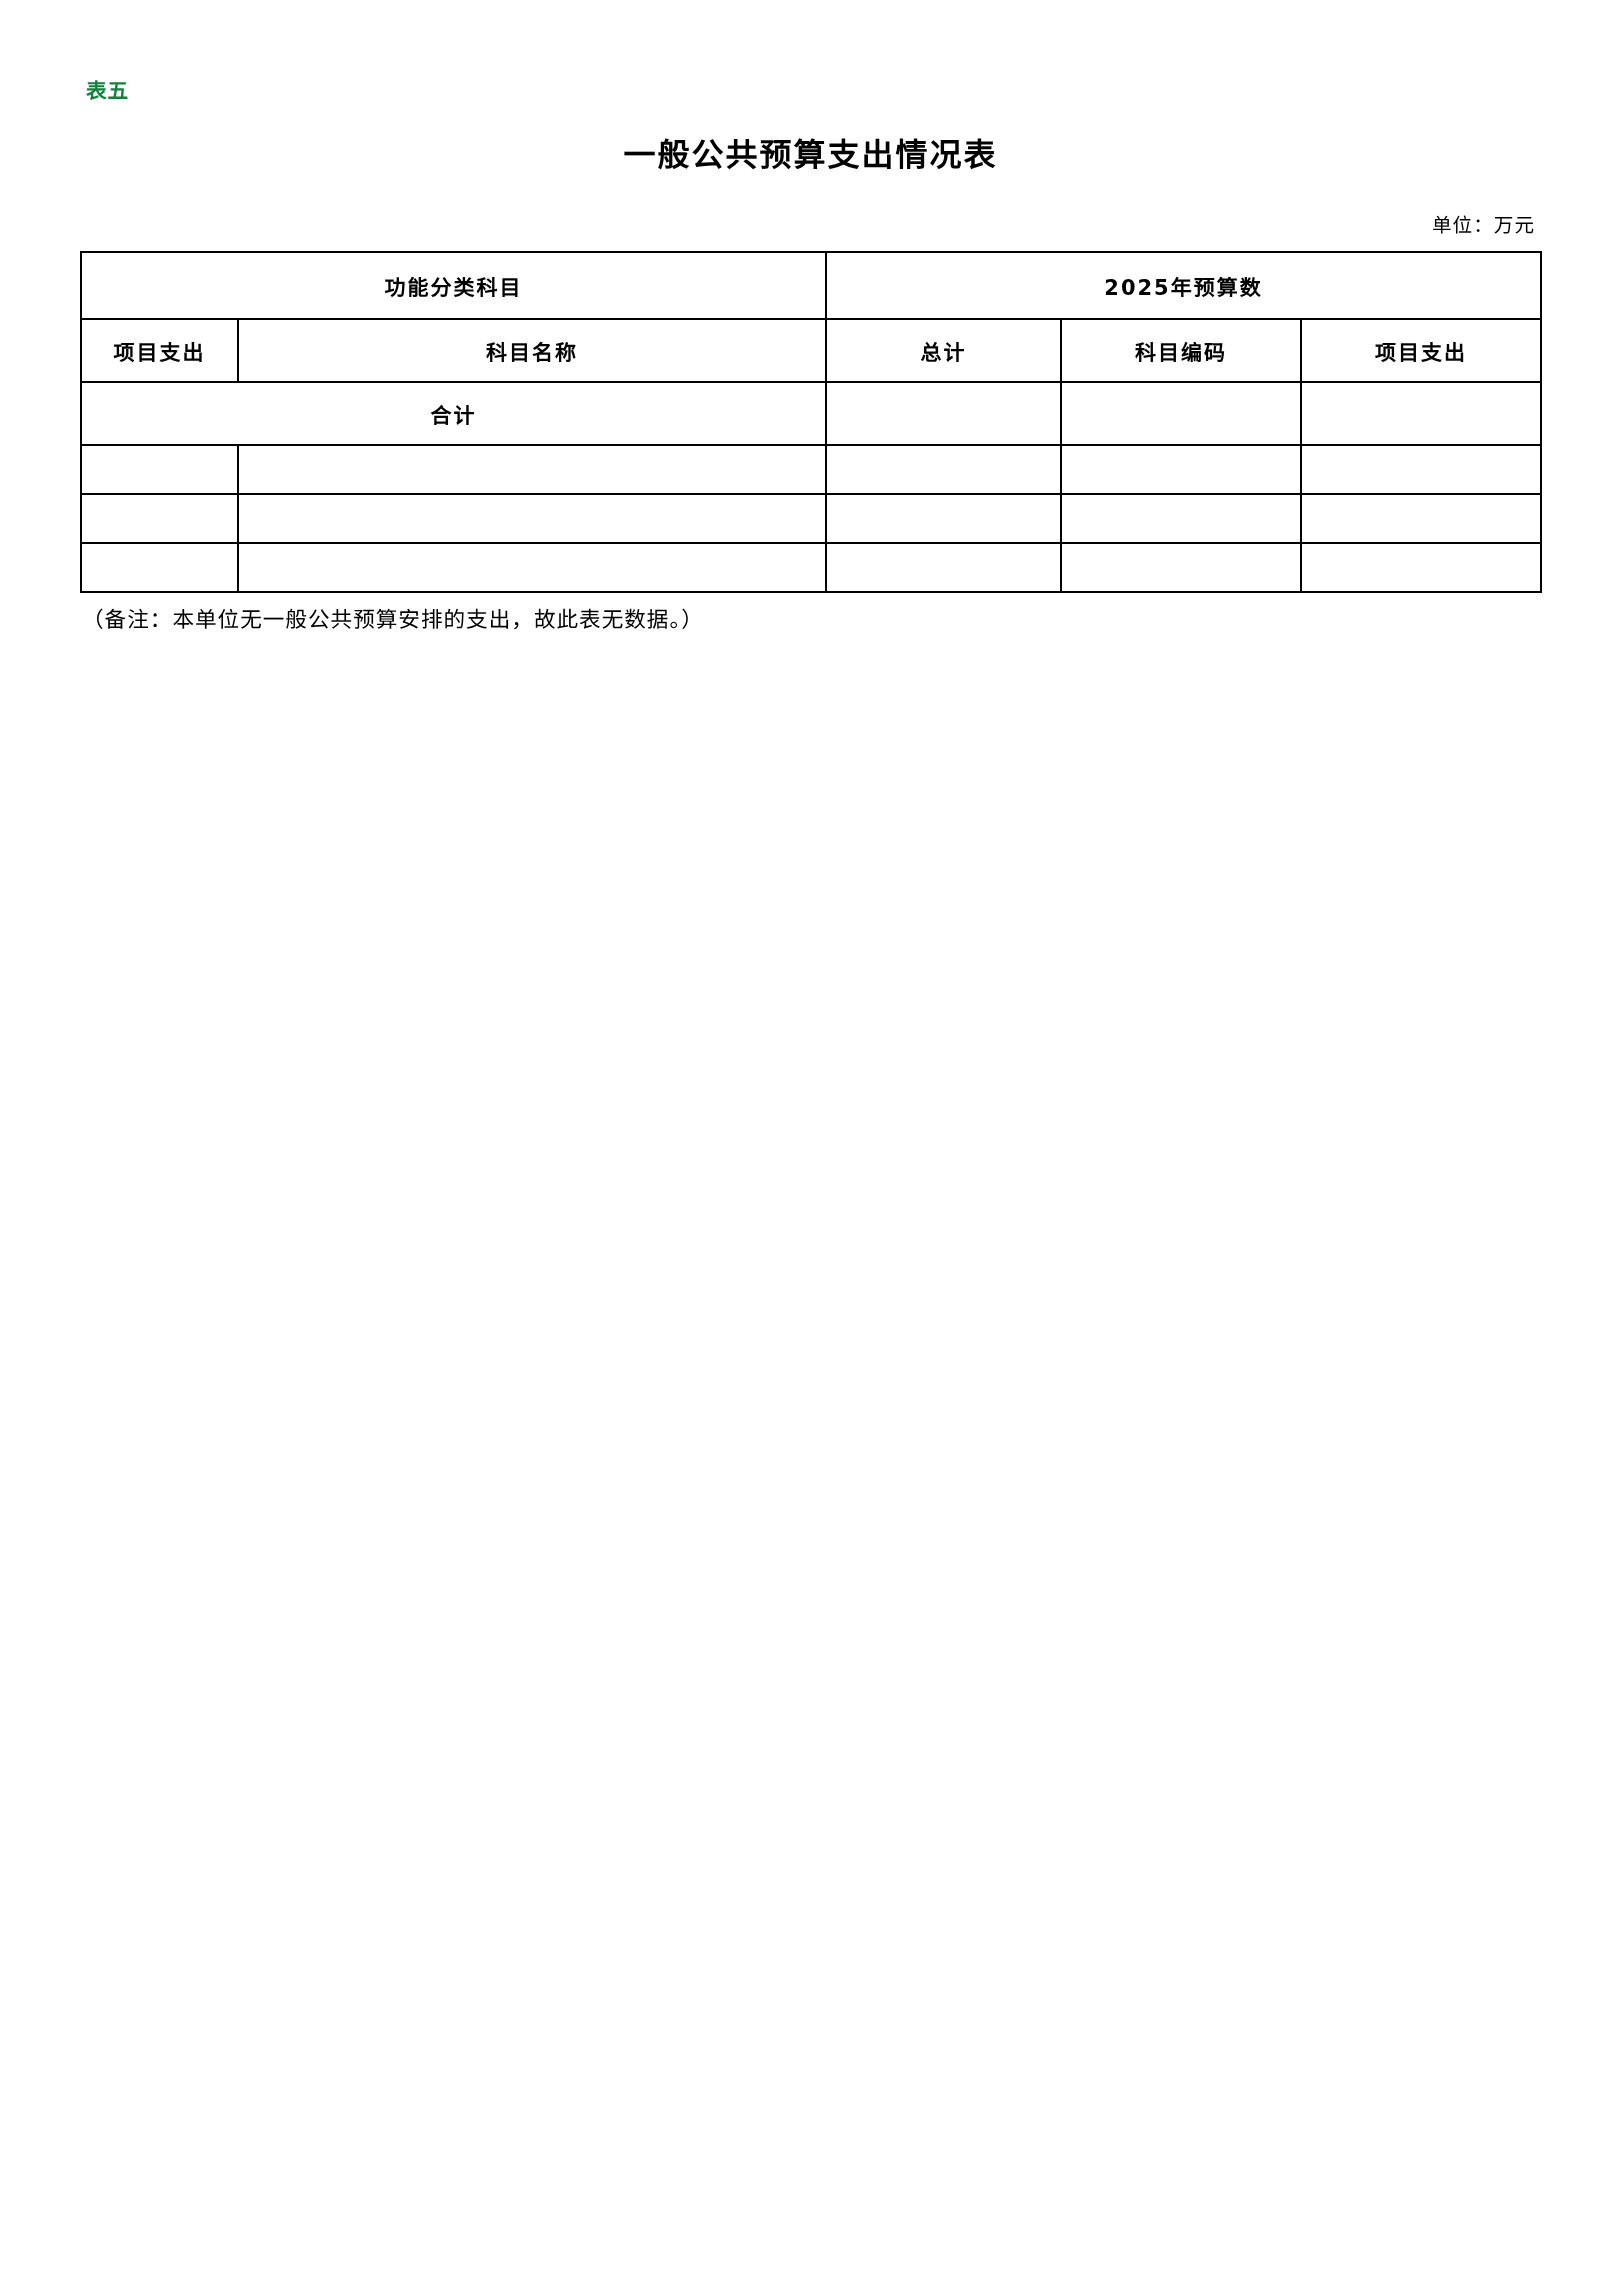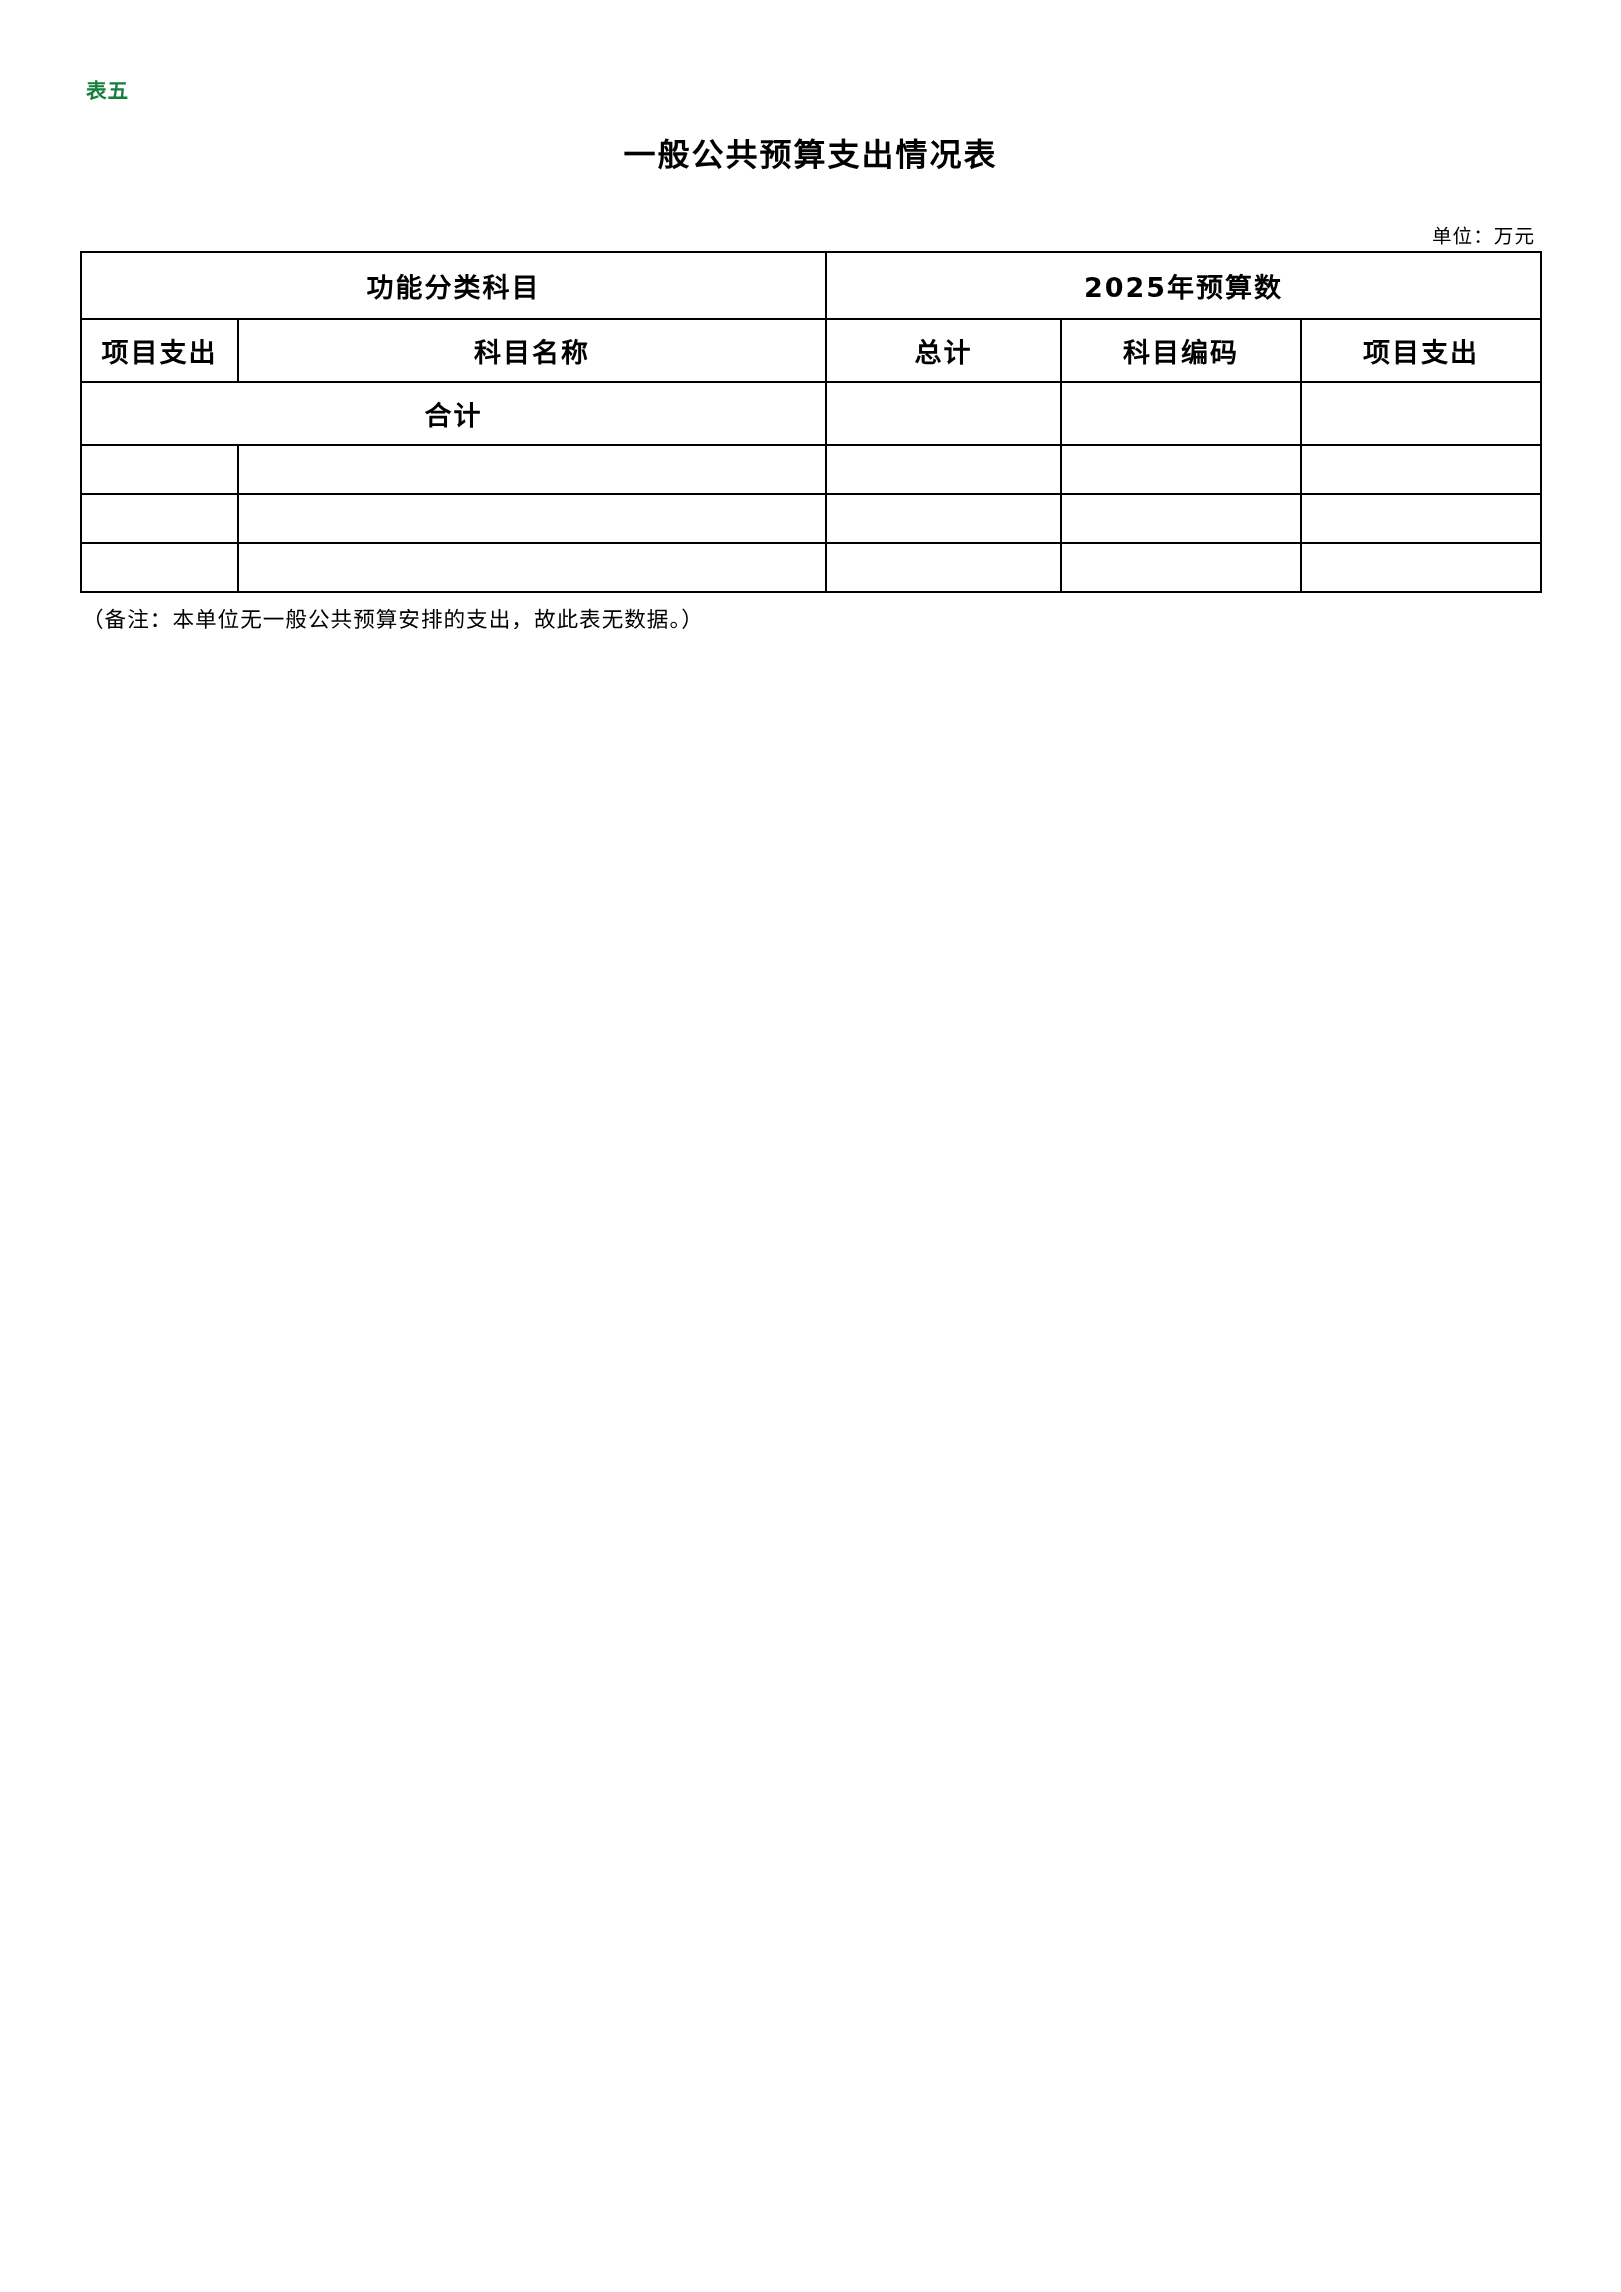--- a/index.html
+++ b/index.html
@@ -42,40 +42,40 @@
     width: 1621px;
     text-align: center;
     font-family: "DejaVu Sans", "Liberation Sans", sans-serif;
     font-size: 32px;
     font-weight: 700;
     letter-spacing: 2px;
   }
   .unit-note {
     position: absolute;
     right: 86px;
-    top: 220px;
+    top: 209px;
     font-family: Liberation Mono, monospace;
     font-size: 19.6px;
     letter-spacing: 1px;
   }
   table.budget {
     position: absolute;
     left: 80px;
     top: 251px;
     width: 1460px;
     border-collapse: collapse;
     table-layout: fixed;
   }
   table.budget td, table.budget th {
     border: 2px solid #000000;
     text-align: center;
     vertical-align: middle;
     font-family: "DejaVu Sans", "Liberation Sans", sans-serif;
     font-weight: 700;
-    font-size: 27px;
+    font-size: 21px;
     letter-spacing: 2px;
     padding: 0;
     height: 61px;
   }
   table.budget td.head-band {
     height: 65px;
   }
   table.budget td.row-total {
     height: 61px;
     border-radius: 24px;

